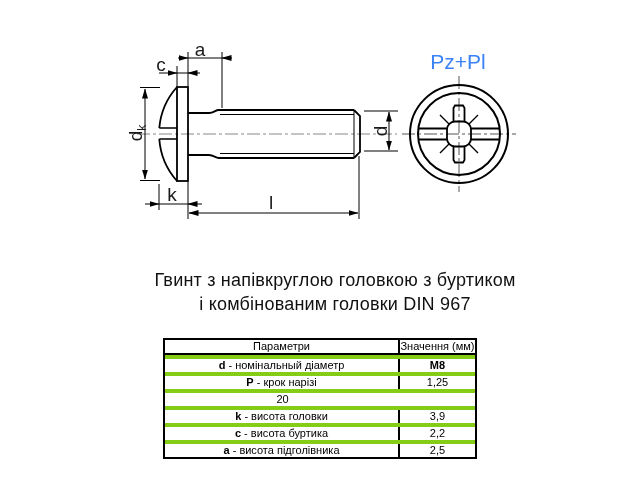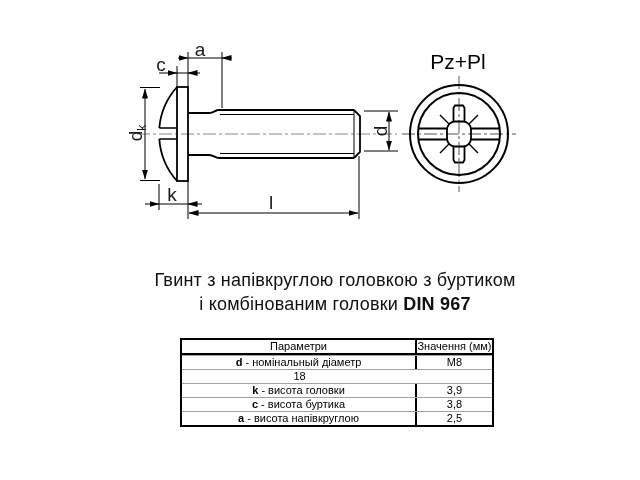--- a/index.html
+++ b/index.html
@@ -3,35 +3,35 @@
 <meta charset="utf-8">
 <style>
   html,body{margin:0;padding:0;background:#fff;}
   #page{position:relative;width:640px;height:480px;background:#ffffff;overflow:hidden;
         font-family:"Liberation Sans",sans-serif;color:#000;}
   svg{position:absolute;left:0;top:0;}
   .dimlabel{position:absolute;transform:translate(-50%,-50%);font-size:19px;line-height:1;
             color:#1a1a1a;white-space:nowrap;}
   .rot{transform:translate(-50%,-50%) rotate(-90deg);}
   .dimlabel sub{font-size:12px;}
-  #drive-label{position:absolute;transform:translate(-50%,-50%);font-size:21px;color:#000000;}
+  #drive-label{position:absolute;transform:translate(-50%,-50%);font-size:21px;color:#3b82f6;}
   #title{position:absolute;left:25px;top:268px;width:620px;text-align:center;
          font-size:18px;line-height:24px;letter-spacing:.2px;color:#111;}
-  #title b{font-weight:700;}
+  #title b{font-weight:400;}
   
-  #spec-table{position:absolute;left:180px;top:338px;width:314px;border:2px solid #000;
+  #spec-table{position:absolute;left:163px;top:338px;width:314px;border:2px solid #000;
               box-sizing:border-box;font-size:11px;}
   .trow{display:grid;grid-template-columns:235px 1fr;}
-  .trow + .trow{border-top:1px solid #84cc16;}
+  .trow + .trow{border-top:4px solid #84cc16;}
   .thead{border-bottom:2px solid #000;}
   .cell{box-sizing:border-box;text-align:center;overflow:hidden;white-space:nowrap;}
   .cl{border-right:2px solid #000;}
   .thead .cell{height:13px;line-height:13px;}
   .trow:not(.thead) .cell{height:13px;line-height:13px;}
-  .bold{font-weight:400;}
+  .bold{font-weight:700;}
 </style>
 </head>
 <body>
 
 <div id="page">
 
   <svg width="640" height="250" viewBox="0 0 640 250">
     <defs>
       <marker id="arw" viewBox="0 0 10 6" refX="9.5" refY="3" markerWidth="10" markerHeight="6" markerUnits="userSpaceOnUse" orient="auto-start-reverse">
         <path d="M0,0 L10,3 L0,6 Z" fill="#000"></path>
@@ -117,34 +117,38 @@
     <div class="trow thead">
       <div class="cell cl">Параметри</div>
       <div class="cell">Значення (мм)</div>
     </div>
 
     <div class="trow">
       <div class="cell cl"><b>d</b><span> - </span><span>номінальный діаметр</span></div>
       <div class="cell bold">M8</div>
     </div>
 
+    <div class="trow">
+      <div class="cell cl"><b>P</b><span> - </span><span>крок нарізі</span></div>
+      <div class="cell">1,25</div>
+    </div>
 
     <div class="trow">
-      <div class="cell">18</div>
+      <div class="cell">20</div>
     </div>
 
     <div class="trow">
       <div class="cell cl"><b>k</b><span> - </span><span>висота головки</span></div>
       <div class="cell">3,9</div>
     </div>
 
     <div class="trow">
       <div class="cell cl"><b>c</b><span> - </span><span>висота буртика</span></div>
-      <div class="cell">3,8</div>
+      <div class="cell">2,2</div>
     </div>
 
     <div class="trow">
-      <div class="cell cl"><b>a</b><span> - </span><span>висота напівкруглою</span></div>
+      <div class="cell cl"><b>a</b><span> - </span><span>висота підголівника</span></div>
       <div class="cell">2,5</div>
     </div>
   </div>
 
 </div>
 
 </body></html>

